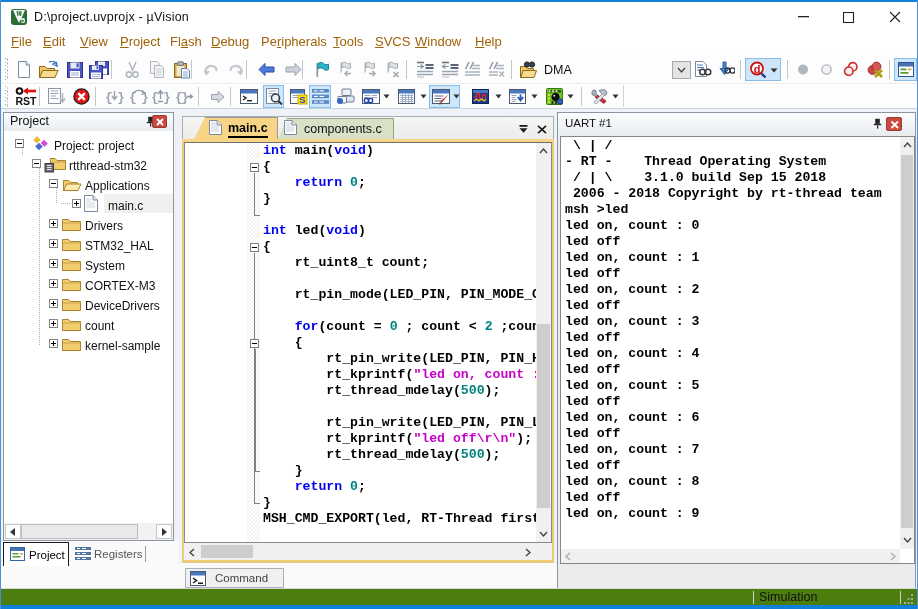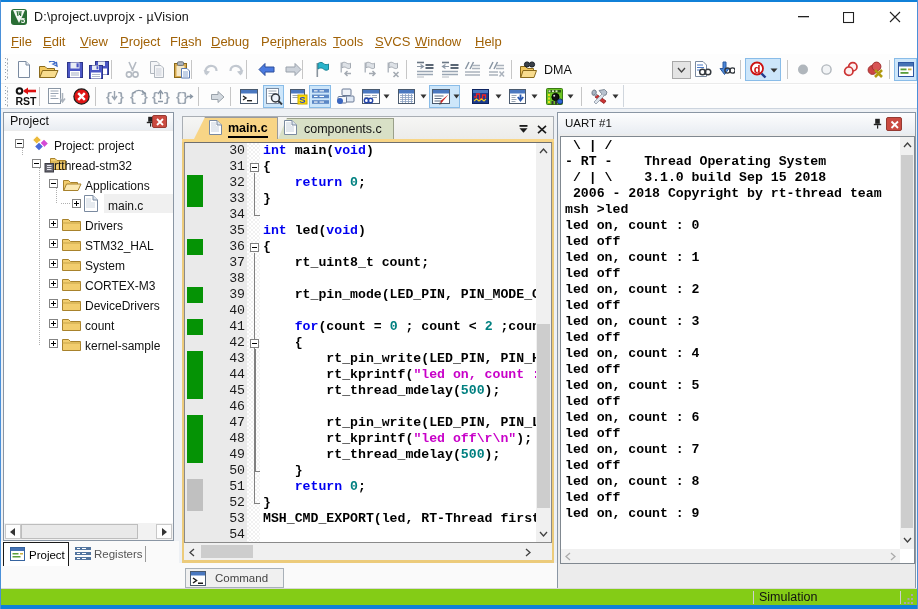--- a/index.html
+++ b/index.html
@@ -17,21 +17,21 @@
 #tb1{position:absolute;left:0;top:54px;width:100%;height:30px;background:#fdfdfd;border-bottom:1px solid #ebebeb}
 #tb2{position:absolute;left:0;top:85px;width:100%;height:23px;background:#fdfdfd}
 #tbline{position:absolute;left:0;top:108px;width:100%;height:1px;background:#ccd4de}
 .grip{position:absolute;width:5px;background-image:repeating-linear-gradient(#9aa2aa 0 1.2px,transparent 1.2px 3.5px),repeating-linear-gradient(#9aa2aa 0 1.2px,transparent 1.2px 3.5px);background-size:1.2px 100%,1.2px 100%;background-repeat:repeat-y,repeat-y;background-position:0.5px 0,3px 1.5px}
 .vsep{position:absolute;width:1px;background:#c6c6c6}
 .ti{position:absolute;top:7px}
 .tj{position:absolute}
 
 #dock{position:absolute;left:0;top:109px;width:100%;height:479px;background:#eef1f5}
 
-#status{position:absolute;left:0;top:588px;width:100%;height:17px;background:#84cc16;border-top:1px solid #d8d8d8;font-size:12.5px;color:#111}
+#status{position:absolute;left:0;top:588px;width:100%;height:17px;background:#4d7c0f;border-top:1px solid #d8d8d8;font-size:12.5px;color:#111}
 #blueline{position:absolute;left:0;top:605px;width:100%;height:4px;background:#1080d8}
 
 .panel{position:absolute;border:1px solid #8a96a4;background:#ececec}
 .ptitle{position:absolute;left:0;top:0;width:100%;background:linear-gradient(#fdfdfe,#e9edf2);font-size:12.5px;color:#111}
 .xbtn{position:absolute;background:#ca4a41;border:1px solid #963a32;border-radius:2px}
 .xbtn svg{position:absolute;left:2px;top:2px}
 
 #tree{position:absolute;left:0px;top:18px;width:169px;height:393px;background:#fff;overflow:hidden;font-size:12px;color:#111}
 .trow{position:absolute;height:20px;line-height:20px;white-space:nowrap}
 .ebox{position:absolute;width:9px;height:9px;background:#fff;border:1px solid #848484}
@@ -509,21 +509,21 @@
     <div class="trow" style="left:0;top:23px">
       <div class="ebox" style="left:28px;top:5px">
             <i></i>
           </div>
       <svg class="abs" style="left:40px;top:2px" width="23" height="17" viewBox="0 0 23 17">
             <path d="M6.5 2.5 H11 L13 4.5 H21.5 V13.5 H6.5 Z" fill="#f2cd6e" stroke="#a8822c"></path>
             <path d="M6.5 6 H21.5" stroke="#c9a648" fill="none"></path>
             <rect x="1" y="7.5" width="8.5" height="8.5" fill="#6a6a74" stroke="#3a3a42"></rect>
             <path d="M3 9.5 h4.5 M3 11.5 h4.5 M3 13.5 h4.5" stroke="#e8e8f0" stroke-width="1"></path>
           </svg>
-      <span class="abs" style="left:50px;top:2px">rtthread-stm32</span>
+      <span class="abs" style="left:65px;top:2px">rtthread-stm32</span>
     </div>
 
     <div class="trow" style="left:0;top:43px">
       <div class="ebox" style="left:45px;top:5px">
             <i></i>
           </div>
       <svg class="abs" style="left:58px;top:2px" width="20" height="17" viewBox="0 0 20 17">
             <path d="M1.5 4.5 H6.5 L8.5 6.5 H15.5 V14.5 H1.5 Z" fill="#f2cd6e" stroke="#a8822c"></path>
             <path d="M4.5 8 H19 L16 14.5 H1.8 Z" fill="#fbe9b4" stroke="#a8822c"></path>
           </svg>
@@ -693,54 +693,20 @@
     <svg class="abs" style="left:337px;top:9px" width="9" height="8" viewBox="0 0 9 8">
           <rect x="0.5" y="0" width="8" height="1.8" fill="#1a1a1a"></rect>
           <path d="M0.5 3.2 L8.5 3.2 L4.5 7.8 Z" fill="#1a1a1a"></path>
         </svg>
     <svg class="abs" style="left:355px;top:9px" width="10" height="9" viewBox="0 0 10 9">
           <path d="M1 0.8 L9 8.2 M9 0.8 L1 8.2" stroke="#1a1a1a" stroke-width="1.6"></path>
         </svg>
   </div>
   <div id="ystrip"></div>
   <div id="codebox">
-    <div id="gutter">
-      <div class="gb" style="top:32px;height:32px;background:#059305"></div>
-      <div class="gb" style="top:96px;height:16px;background:#059305"></div>
-      <div class="gb" style="top:144px;height:16px;background:#059305"></div>
-      <div class="gb" style="top:176px;height:16px;background:#059305"></div>
-      <div class="gb" style="top:208px;height:48px;background:#059305"></div>
-      <div class="gb" style="top:272px;height:48px;background:#059305"></div>
-      <div class="gb" style="top:336px;height:32px;background:#c0c0c0"></div>
-      <pre id="lnums">30
-31
-32
-33
-34
-35
-36
-37
-38
-39
-40
-41
-42
-43
-44
-45
-46
-47
-48
-49
-50
-51
-52
-53
-54</pre>
-    </div>
     <div id="foldcol"></div>
 
     <div class="fbox" style="left:65px;top:20px">
           <i></i>
         </div>
     <div class="fbox" style="left:65px;top:100px">
           <i></i>
         </div>
     <div class="fbox" style="left:65px;top:196px">
           <i></i>

